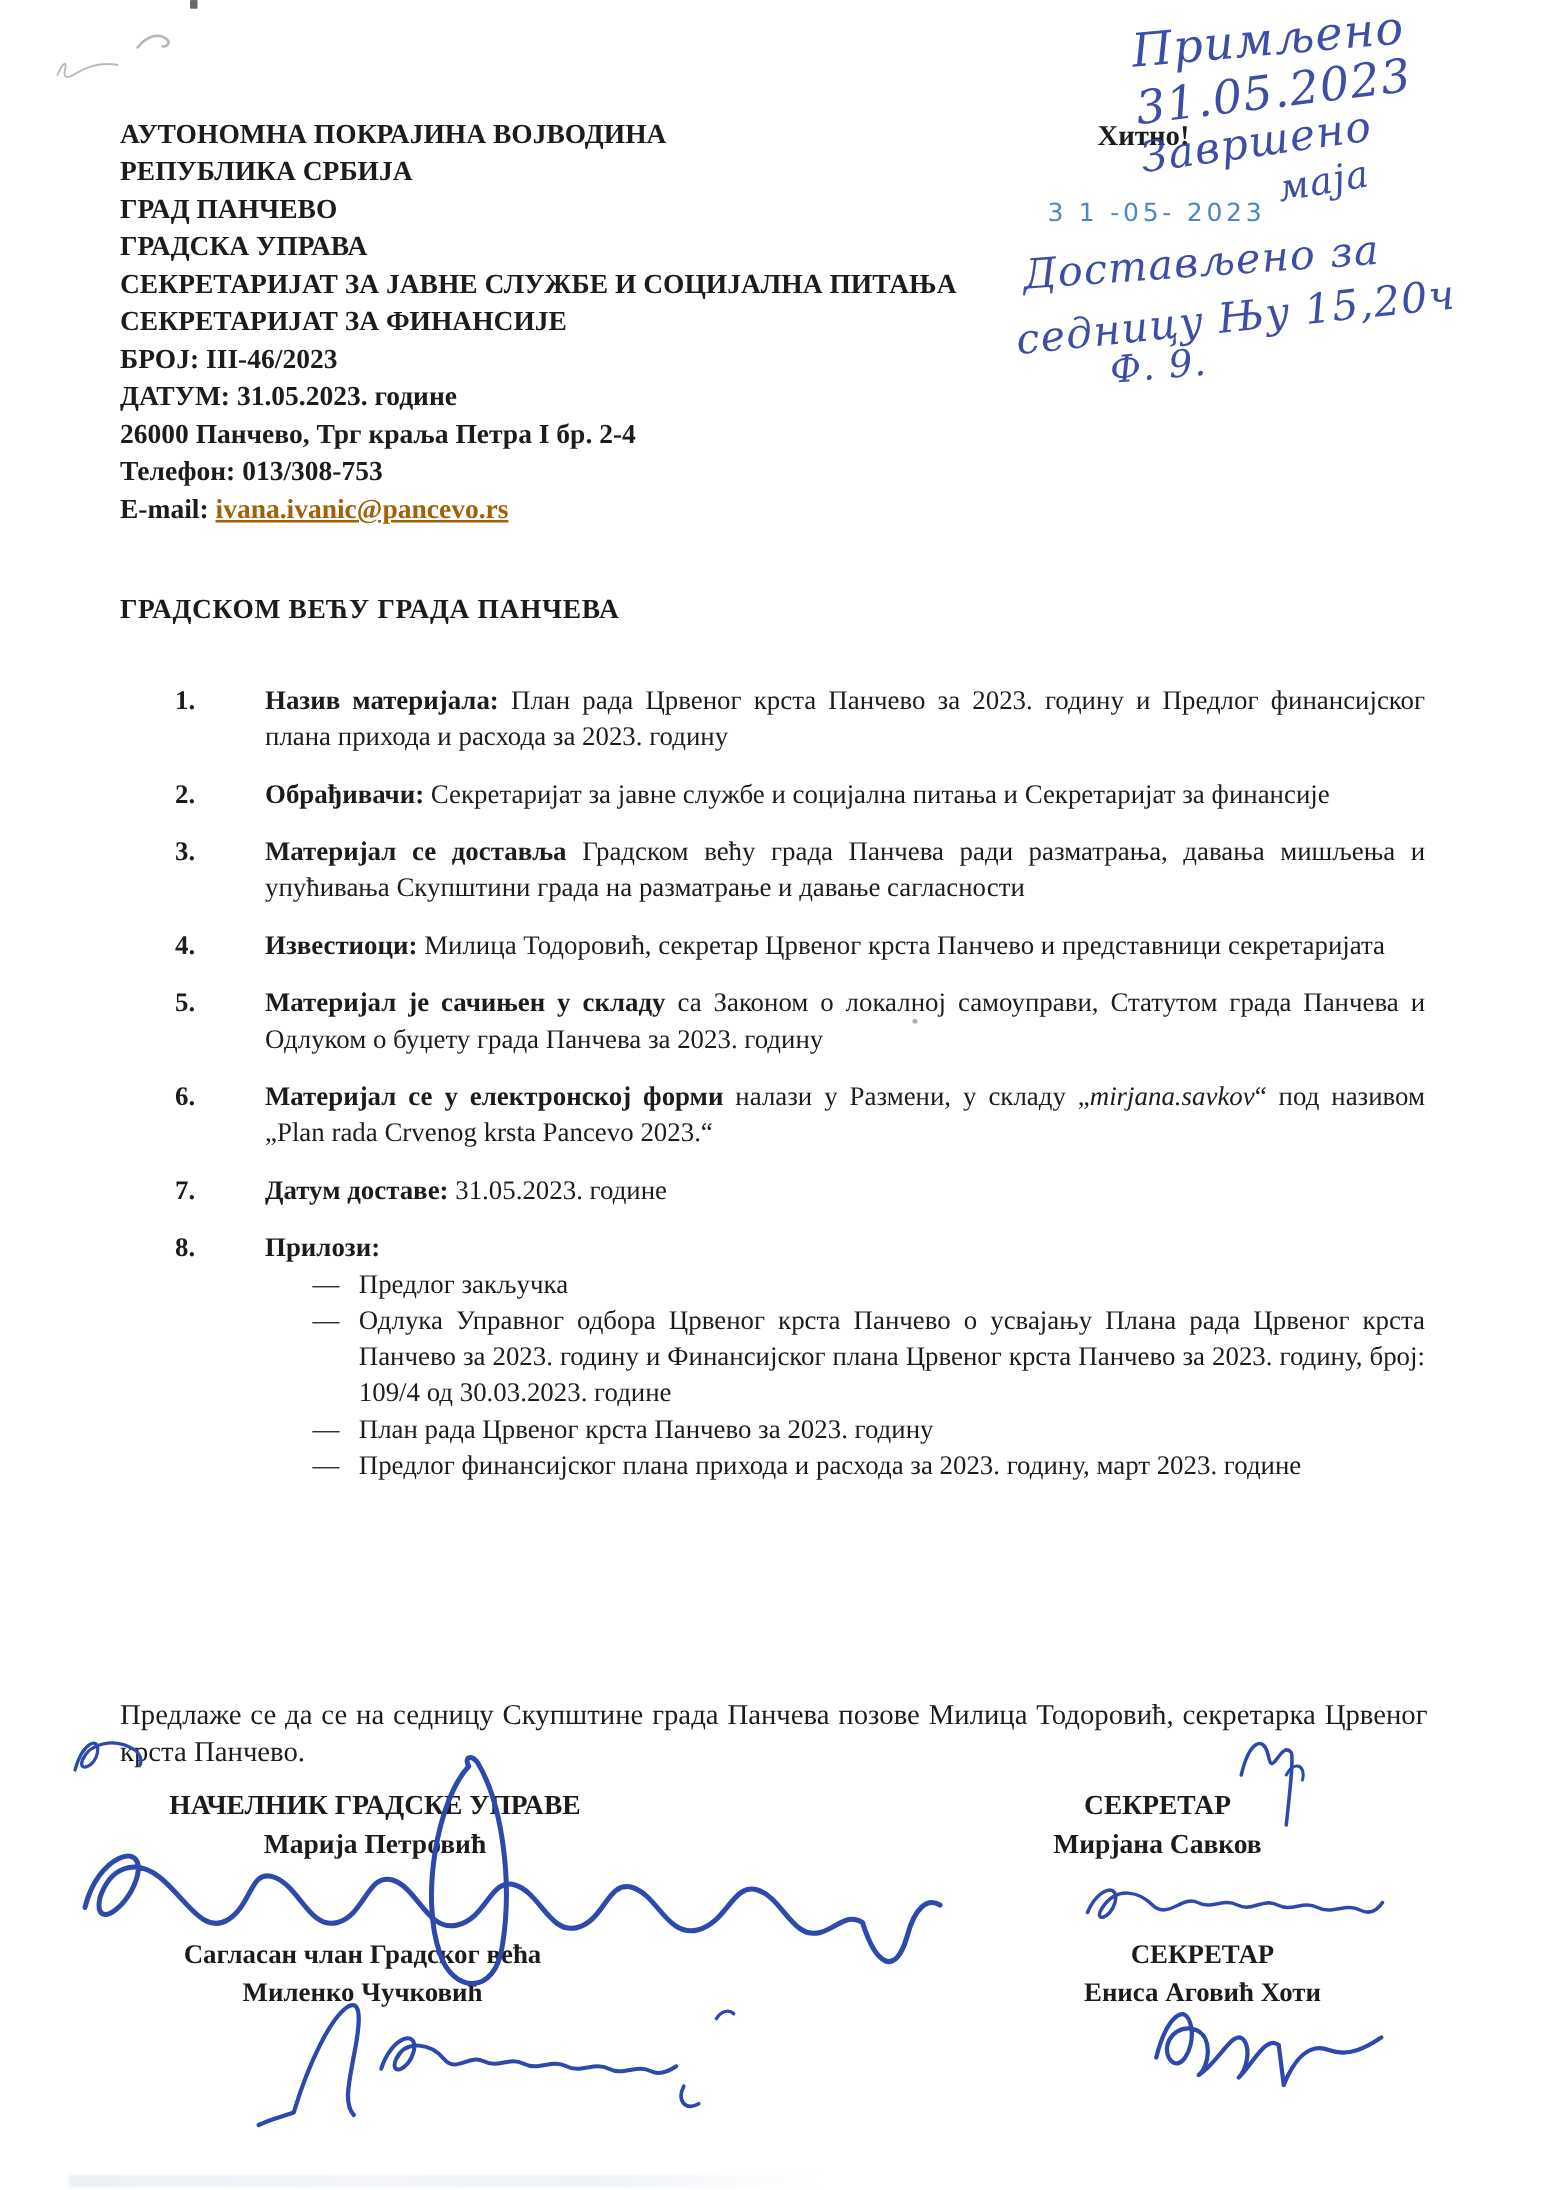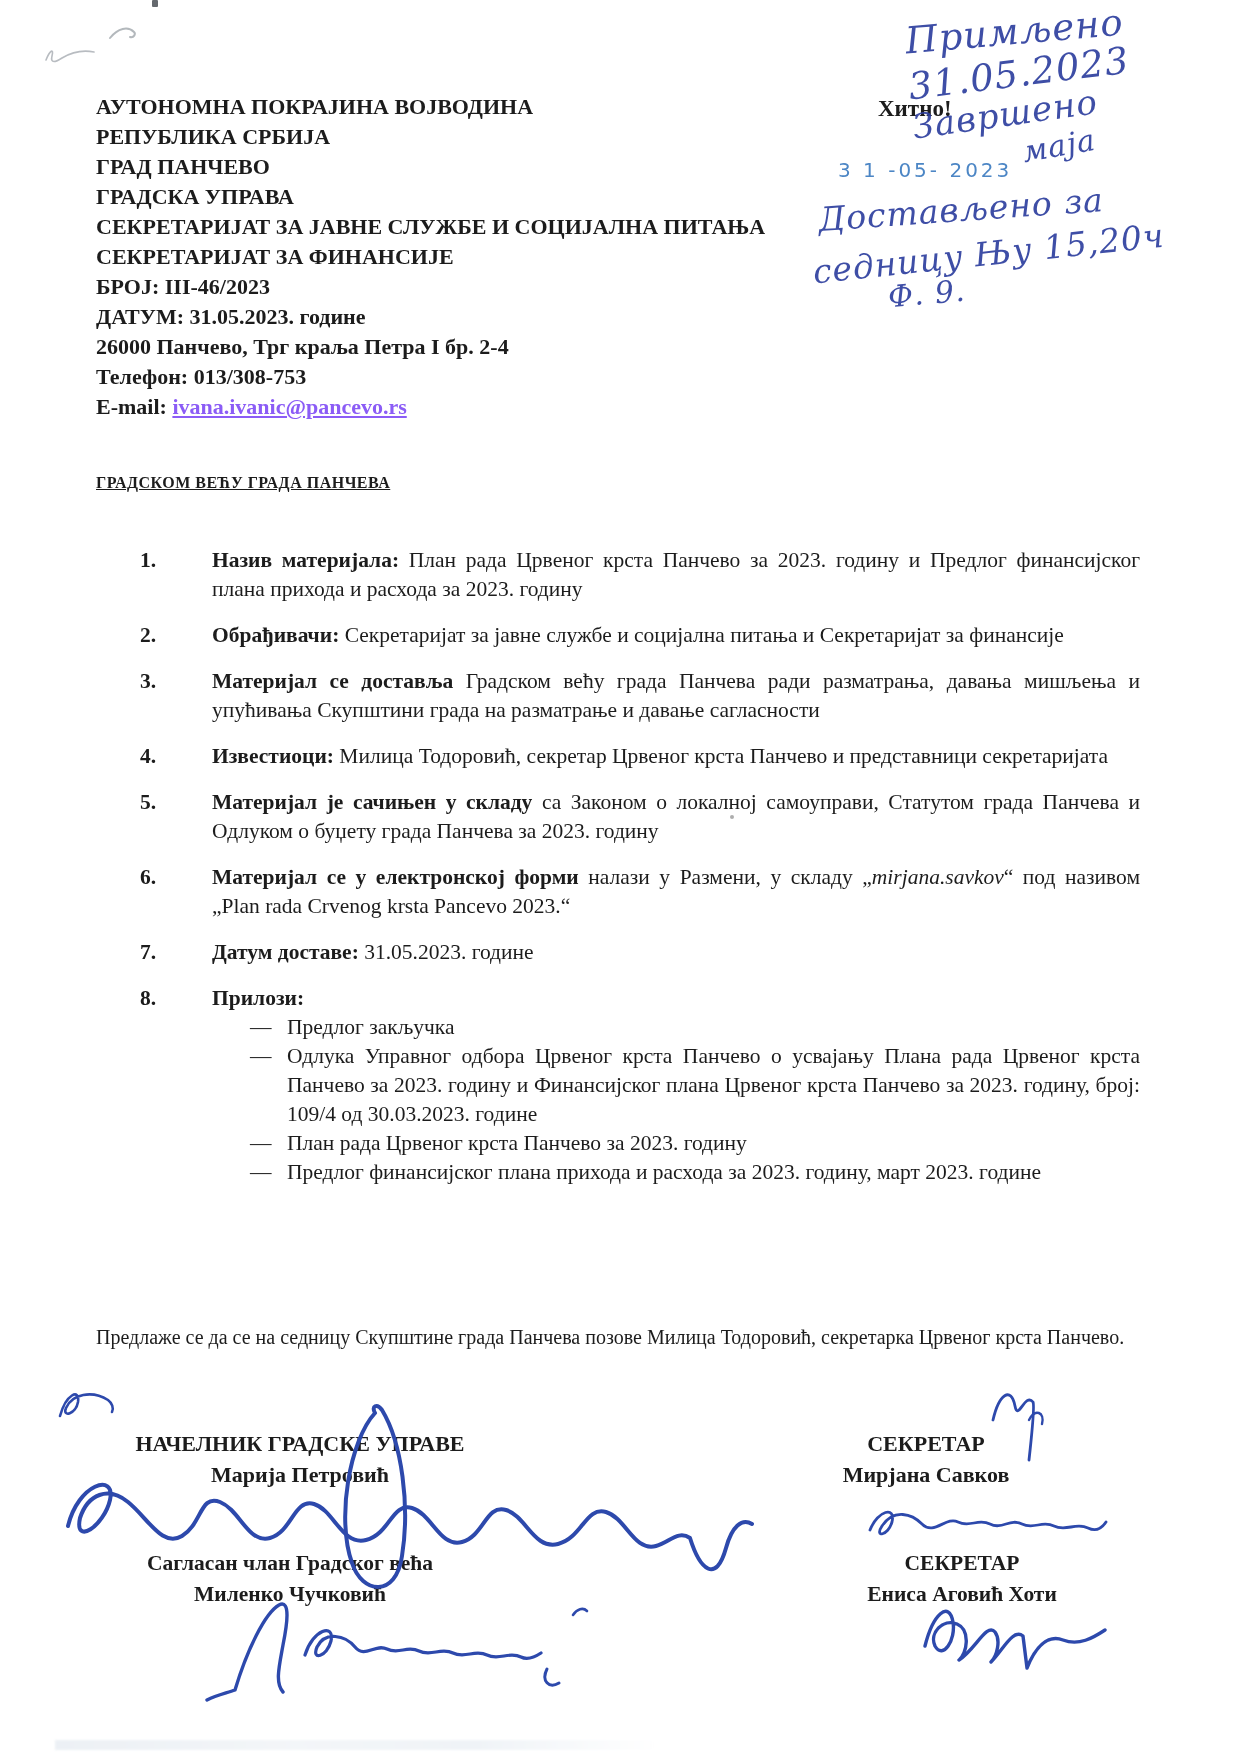--- a/index.html
+++ b/index.html
@@ -8,53 +8,53 @@
     background:#ffffff; overflow:hidden;
     font-family:"Liberation Serif", serif; color:#1c1c1c;
   }
   
   .header-block {
     position:absolute; left:96px; top:92px; width:770px;
     font-weight:bold; font-size:22px; line-height:30px; white-space:nowrap;
   }
   .email-line { font-weight:bold; }
   .email-label { }
-  .email-link { text-decoration:underline; color:#8b5cf6; }
+  .email-link { text-decoration:underline; color:#a16207; }
   .urgent {
     position:absolute; left:878px; top:96px;
     font-weight:bold; font-size:23px;
   }
   
   .hw {
     position:absolute; color:#2e3f9f;
     font-family:"DejaVu Serif", serif; font-style:italic;
     white-space:nowrap; letter-spacing:1px; opacity:.92;
   }
   .stamp {
     position:absolute; color:#4c86c5;
     font-family:"DejaVu Sans", sans-serif; font-weight:normal;
     font-size:20px; letter-spacing:3px; white-space:nowrap;
   }
   
   .recipient {
     position:absolute; left:96px; top:474px;
-    font-weight:bold; font-size:16px; letter-spacing:.5px;text-decoration:underline;
+    font-weight:bold; font-size:22px; letter-spacing:.5px;
   }
   .list { position:absolute; left:140px; top:546px; width:1000px; font-size:21.5px; line-height:29px; }
   .item { display:flex; margin-bottom:17px; }
   .item .num { width:40px; font-weight:bold; flex:0 0 40px; }
   .item .body { flex:1; text-align:justify;margin-left:32px; }
   .lead { font-weight:bold; }
   .em-i { font-style:italic; }
   .att { display:flex; margin-left:38px; }
   .att .dash { flex:0 0 37px; }
   .att .att-text { flex:1; text-align:justify; }
   .closing {
-    position:absolute; left:96px; top:1322px; width:1046px;
-    font-size:20px; line-height:30px; text-align:justify;
+    position:absolute; left:96px; top:1357px; width:1046px;
+    font-size:23px; line-height:30px; text-align:justify;
   }
   
   .sig-block { position:absolute; text-align:center; font-size:22px; line-height:31px; }
   .sig-title, .sig-name { font-weight:bold; }
   .sig-svg { position:absolute; pointer-events:none; }
   .sig-svg path { fill:none; stroke:#2d49ac; stroke-linecap:round; stroke-linejoin:round; }
   .pencil path { stroke:#9aa0a6; }
   .smudge {
     position:absolute; left:55px; top:1740px; width:600px; height:10px;
     background:linear-gradient(90deg,#e3e9f0 0%,#eef2f6 40%,#e8eef4 70%,#ffffff 100%);

